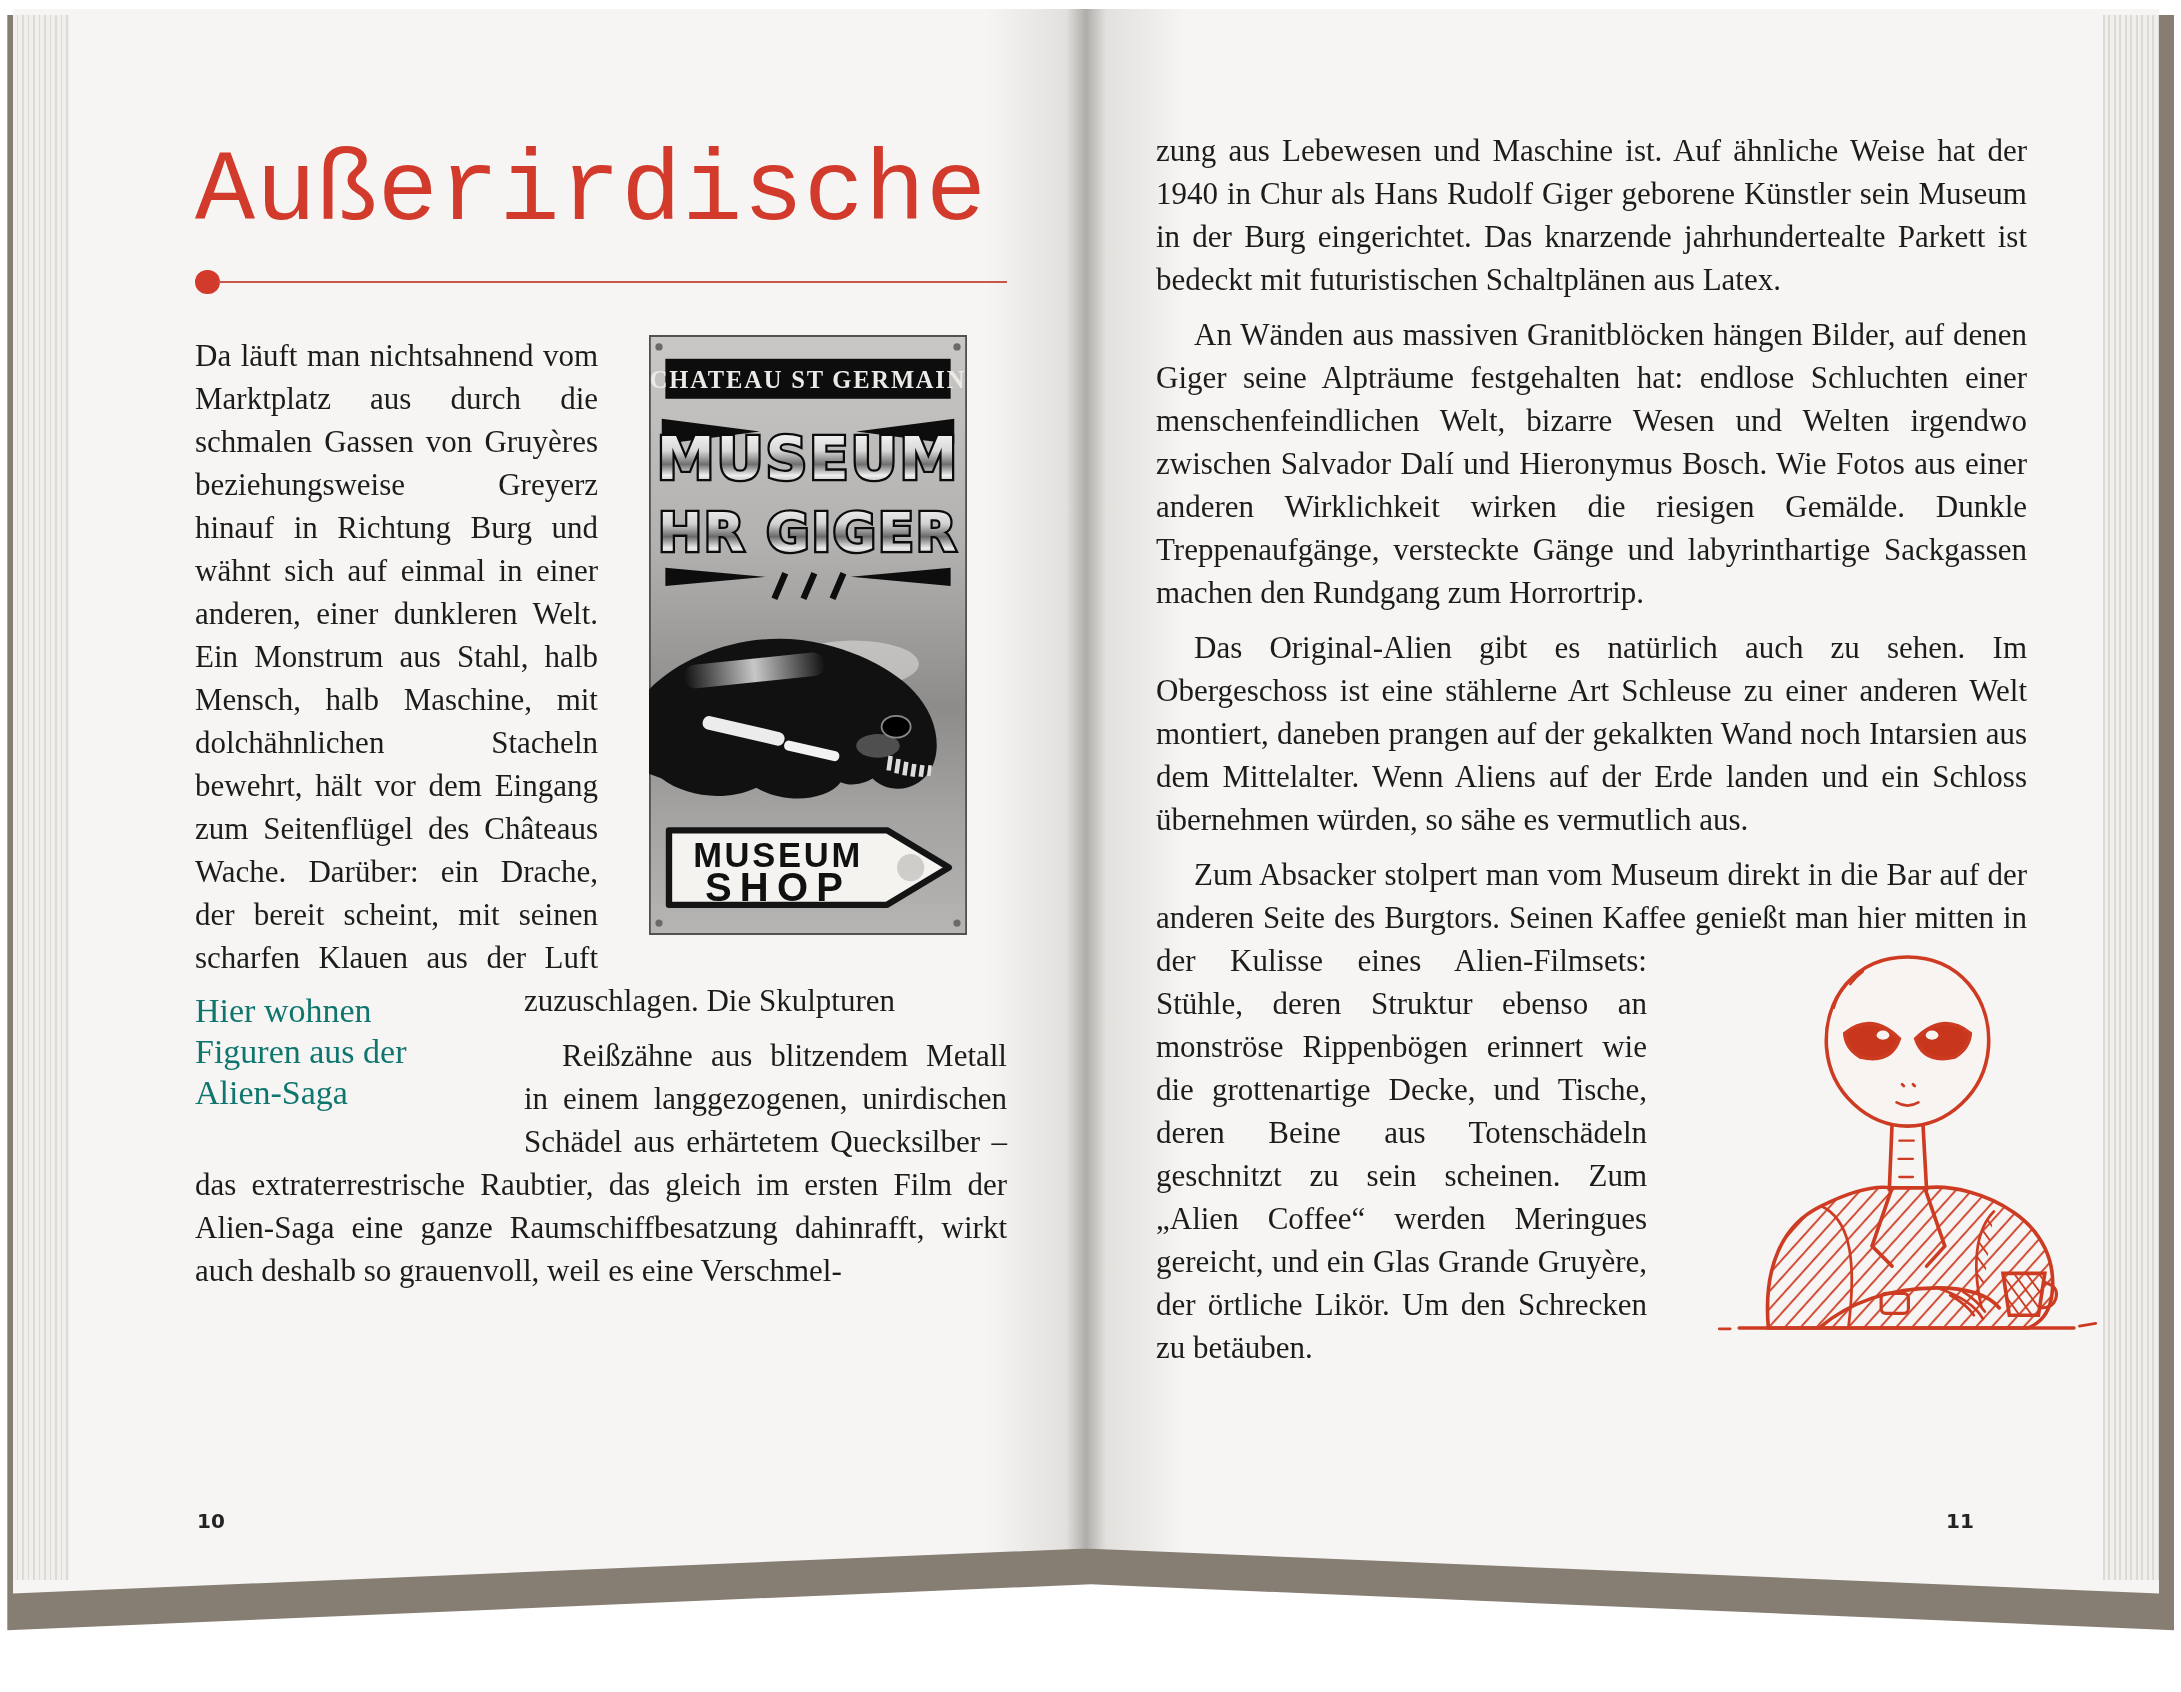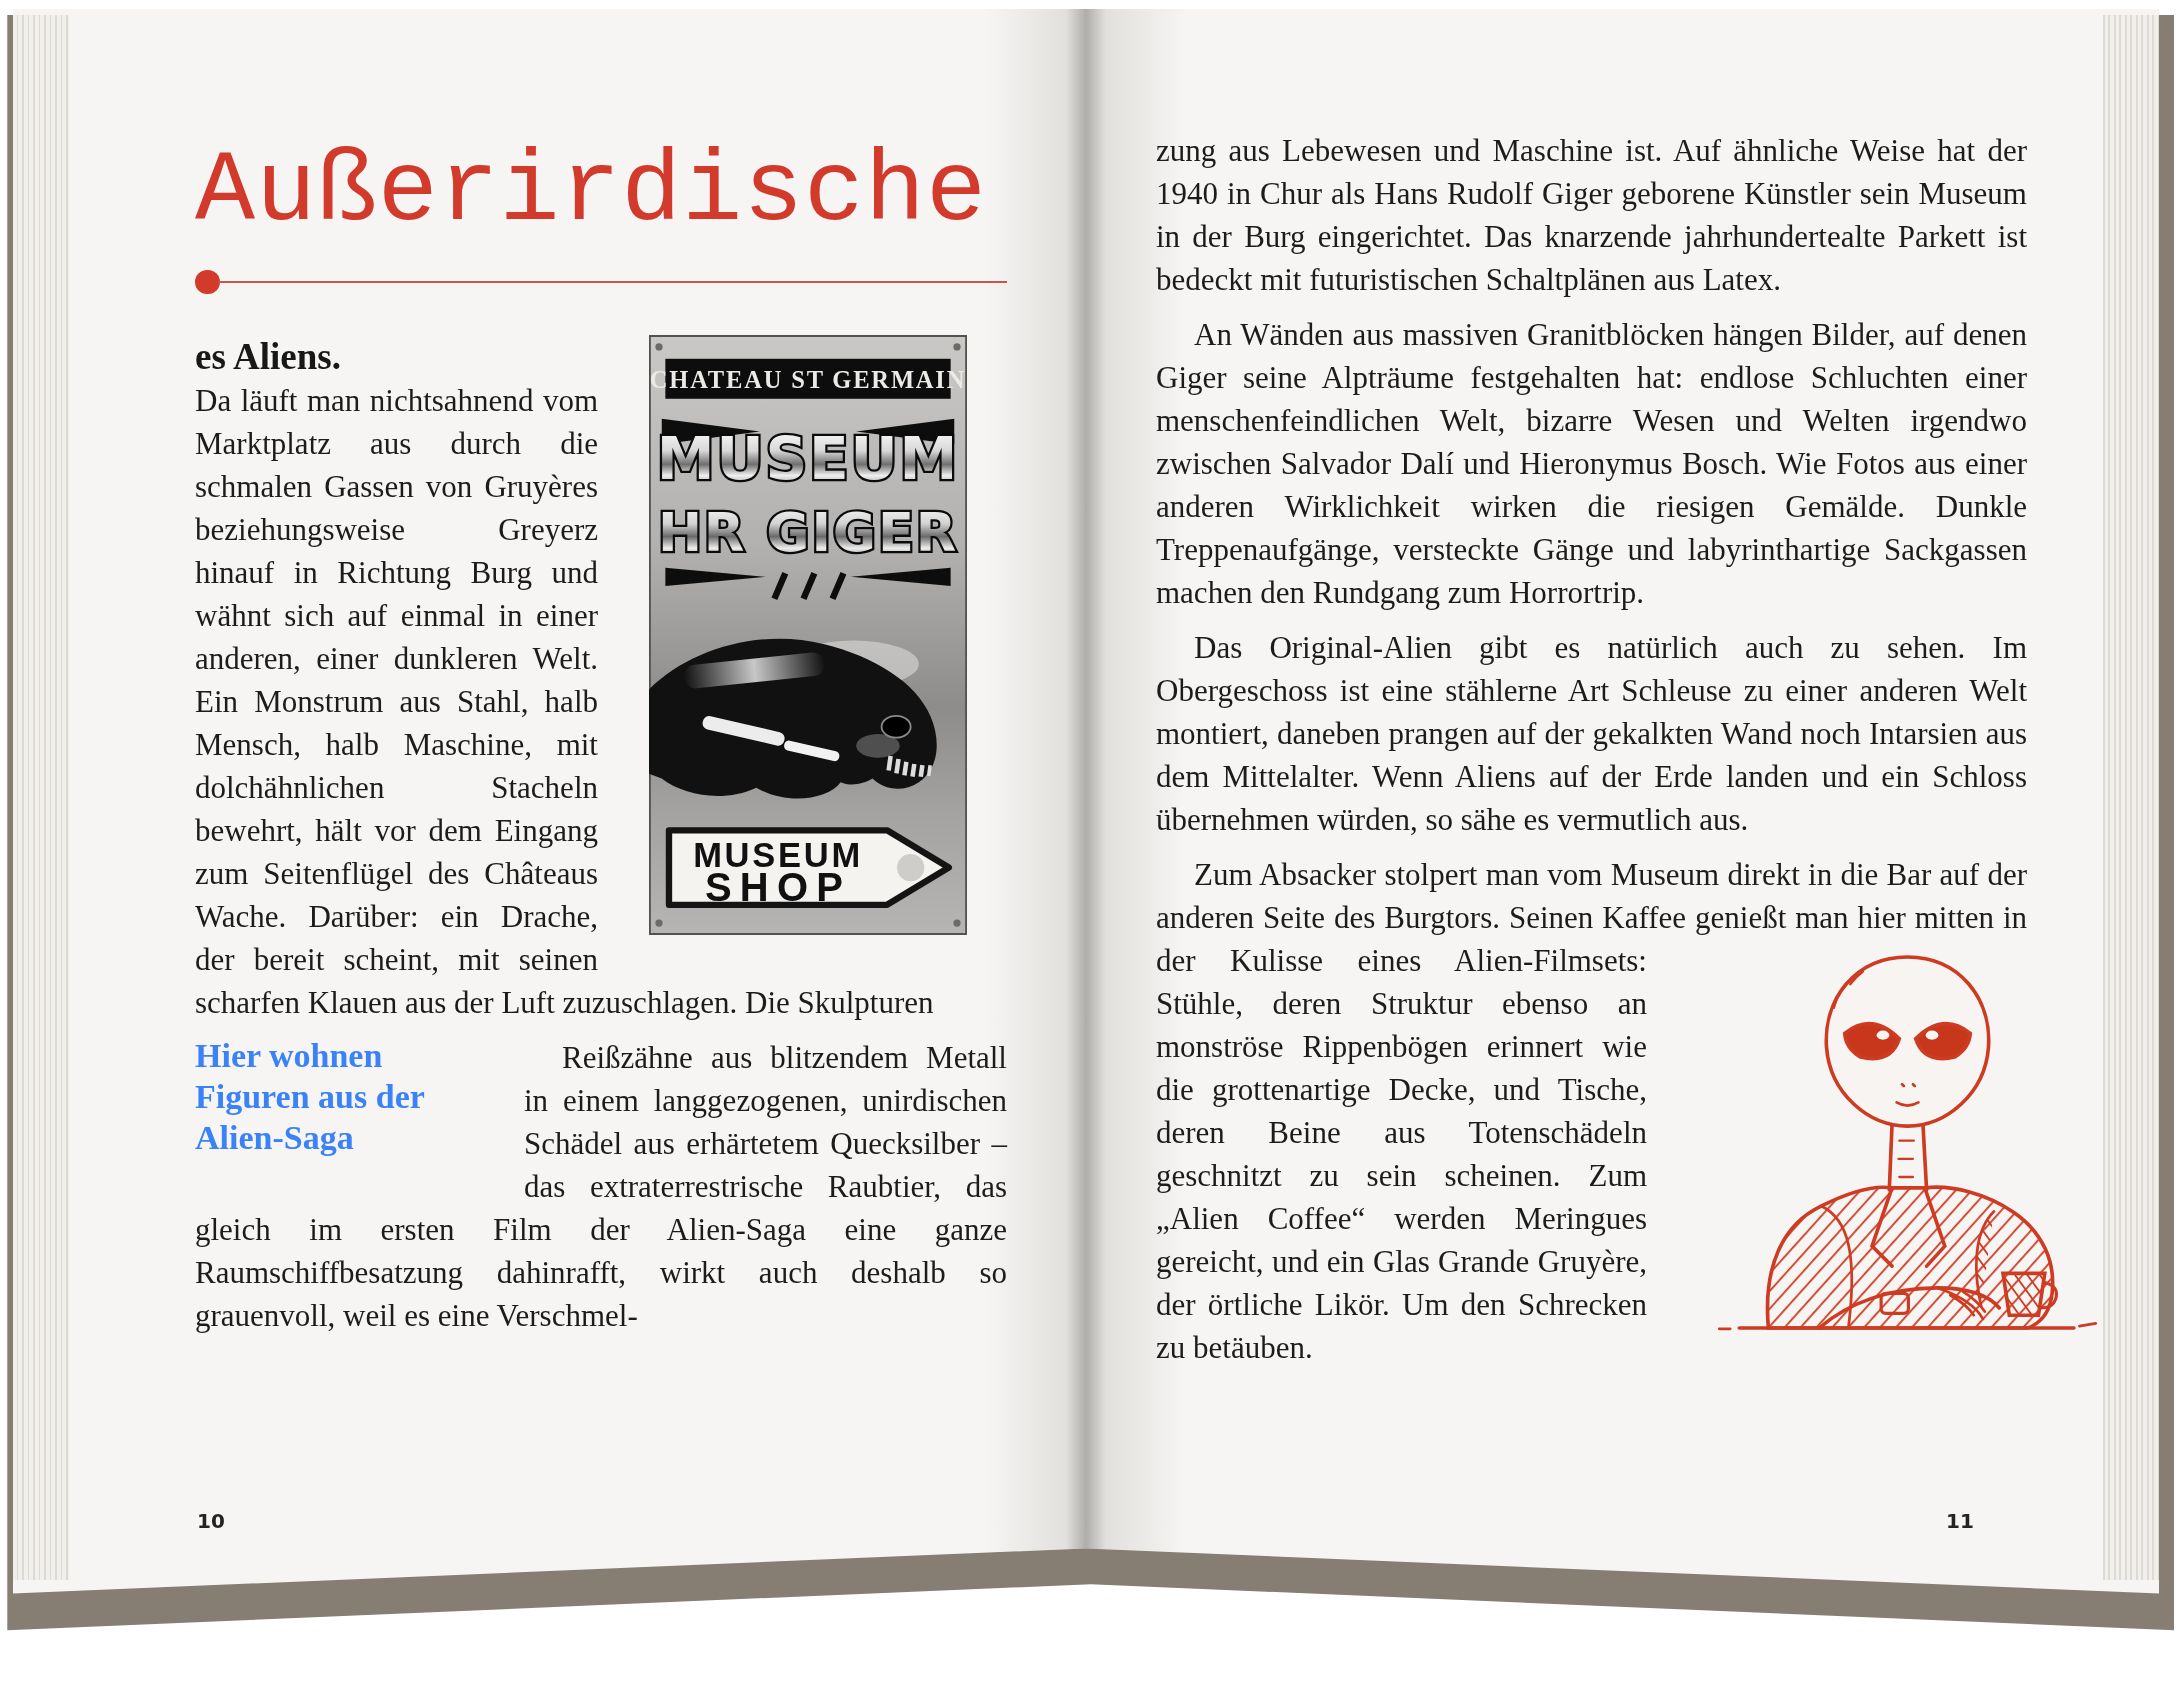--- a/index.html
+++ b/index.html
@@ -34,21 +34,21 @@
 
   .intro{margin-top:38px;font-weight:bold;font-size:37px;line-height:1.22;text-align:left;color:#181818;}
   .intro span{display:block;}
 
   .body-start{margin-top:25.5px;}
 
   .photo-float{float:right;width:358px;height:600px;margin:1.8px 0 18px 51px;}
   .photo-float svg{display:block;}
 
   .margin-note{float:left;width:289px;margin:12.7px 40px 9px 0;
-               font-weight:bold;font-size:34px;line-height:1.2;color:#3b82f6;text-align:left;}
+               font-weight:normal;font-size:34px;line-height:1.2;color:#0f766e;text-align:left;}
   .margin-note span{display:block;}
 
   .drink-heading{float:right;width:335px;margin:12.7px 0 7.3px 33px;
                  font-weight:bold;font-size:35px;line-height:1.25;color:#d23a2b;text-align:left;}
   .drink-heading span{display:block;}
 
   .alien-float{float:right;width:391px;height:402px;margin:7.3px -38px 0 27px;}
 
   .pagenum{position:absolute;font-family:"DejaVu Sans",sans-serif;font-weight:bold;
            font-size:20px;color:#232323;}
@@ -147,21 +147,20 @@
             <circle cx="288" cy="586" r="15" fill="#cfcdc9"></circle>
             <text x="142" y="585" text-anchor="middle" font-family="Liberation Sans, sans-serif" font-weight="bold" font-size="38" letter-spacing="3" fill="#111111">MUSEUM</text>
             <text x="142" y="623" text-anchor="middle" font-family="Liberation Sans, sans-serif" font-weight="bold" font-size="44" letter-spacing="9" fill="#111111">SHOP</text>
           </g>
           <circle cx="11" cy="13" r="4" fill="#6c6a67"></circle>
             <circle cx="339" cy="13" r="4" fill="#6c6a67"></circle>
           <circle cx="11" cy="647" r="4" fill="#6c6a67"></circle>
             <circle cx="339" cy="647" r="4" fill="#6c6a67"></circle>
         </svg>
       </span>
-      <span>es Aliens.</span>
     </div>
 
     <p class="body-start"><span>Da läuft man nichtsahnend vom Marktplatz aus durch die schmalen Gassen von Gruyères beziehungsweise Greyerz hinauf in Richtung Burg und wähnt sich auf einmal in einer anderen, einer dunkleren Welt. Ein Monstrum aus Stahl, halb Mensch, halb Maschine, mit dolchähnlichen Stacheln bewehrt, hält vor dem Eingang zum Seitenflügel des Châteaus Wache. Darüber: ein Drache, der bereit scheint, mit seinen scharfen Klauen aus der Luft zuzuschlagen. Die Skulpturen </span><span class="margin-note">
           <span>Hier wohnen</span>
           <span>Figuren aus der</span>
           <span>Alien-Saga</span>
         </span></p>
 
     <p class="indent"><span>Reißzähne aus blitzendem Metall in einem langgezogenen, unirdischen Schädel aus erhärtetem Quecksilber – das extraterrestrische Raubtier, das gleich im ersten Film der Alien-Saga eine ganze Raumschiffbesatzung dahinrafft, wirkt auch deshalb so grauenvoll, weil es eine Verschmel-</span></p>
   </div>

